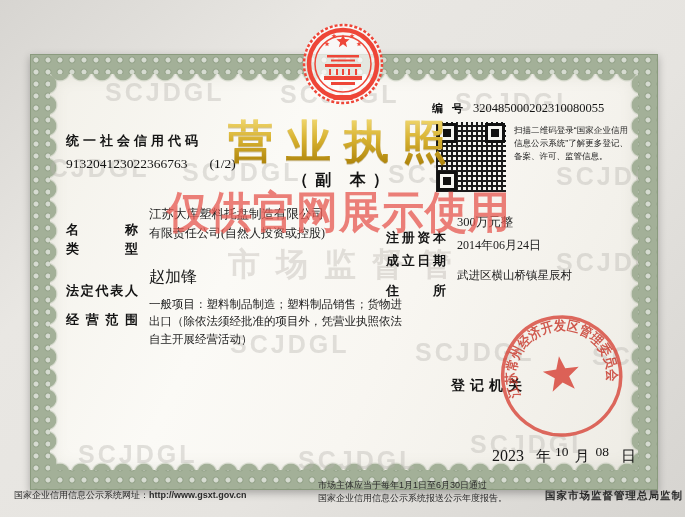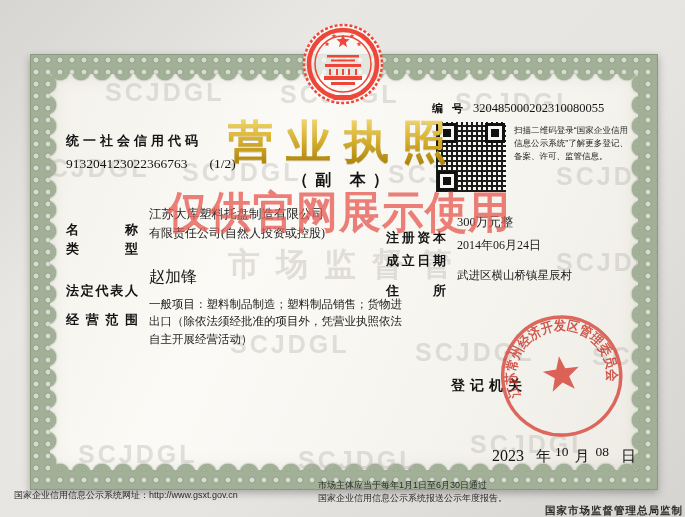--- a/index.html
+++ b/index.html
@@ -94,23 +94,23 @@
       font-weight:bold;letter-spacing:5px;white-space:nowrap;}
   .seal{position:absolute;left:496px;top:310px;z-index:5;transform:rotate(-8deg);opacity:.92;}
   .date{position:absolute;left:492px;top:447px;z-index:2;font-size:15px;white-space:nowrap;}
   .date .n{font-family:"Liberation Serif",serif;}
   .date .yr{font-size:16px;}
   .date .sup{position:relative;top:-5px;font-size:13.5px;}
   .date .u1{margin:0 4px 0 12px;} .date .u2{margin:0 6px;} .date .u3{margin-left:12px;}
 
   
   .f-left{position:absolute;left:14px;top:489px;font-size:9px;color:#2a2a2a;}
-  .f-left .url{font-weight:normal;margin-top:36px;}
+  .f-left .url{font-weight:bold;margin-top:36px;}
   .f-mid{position:absolute;left:318px;top:479px;font-size:9px;line-height:1.4;color:#2a2a2a;}
-  .f-right{position:absolute;left:545px;top:504px;font-size:10.5px;font-weight:bold;
+  .f-right{position:absolute;left:545px;top:489px;font-size:10.5px;font-weight:bold;
       letter-spacing:1px;color:#2a2a2a;}
 </style>
 </head>
 <body>
 
 <div class="photo">
 
   <div class="cert-border">
     <div class="paper">
       <div class="sc sc-top"></div>

